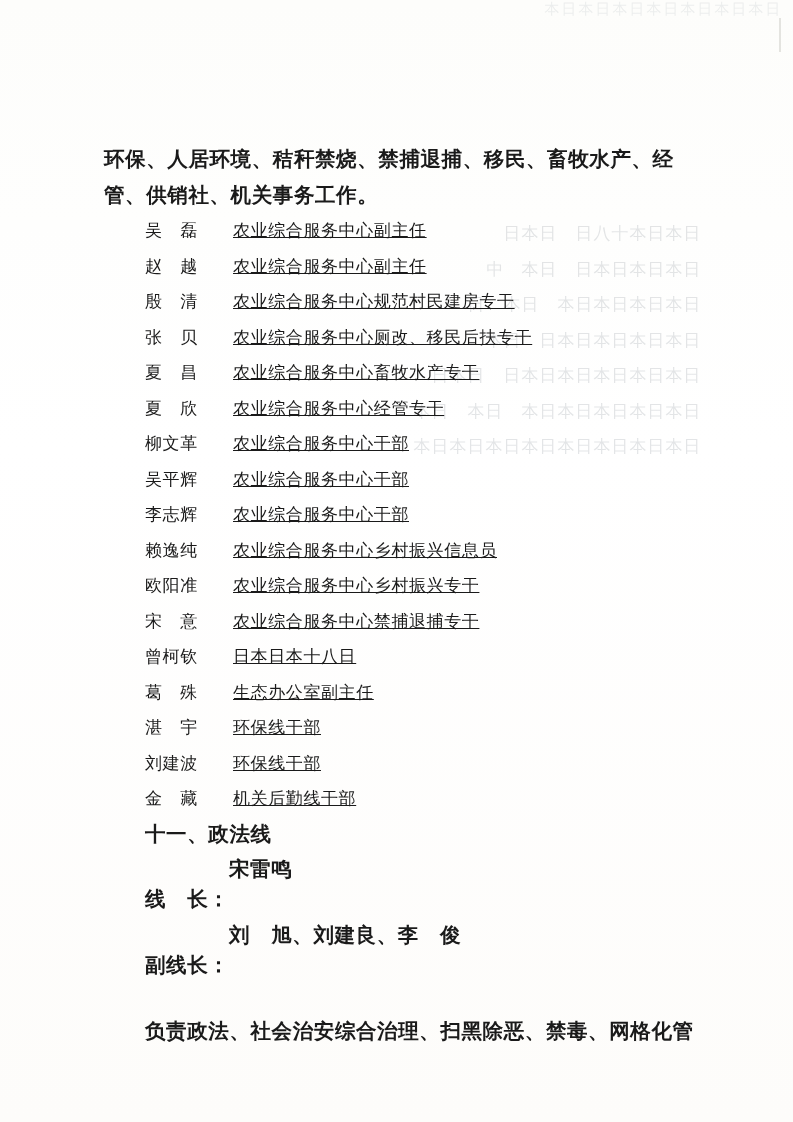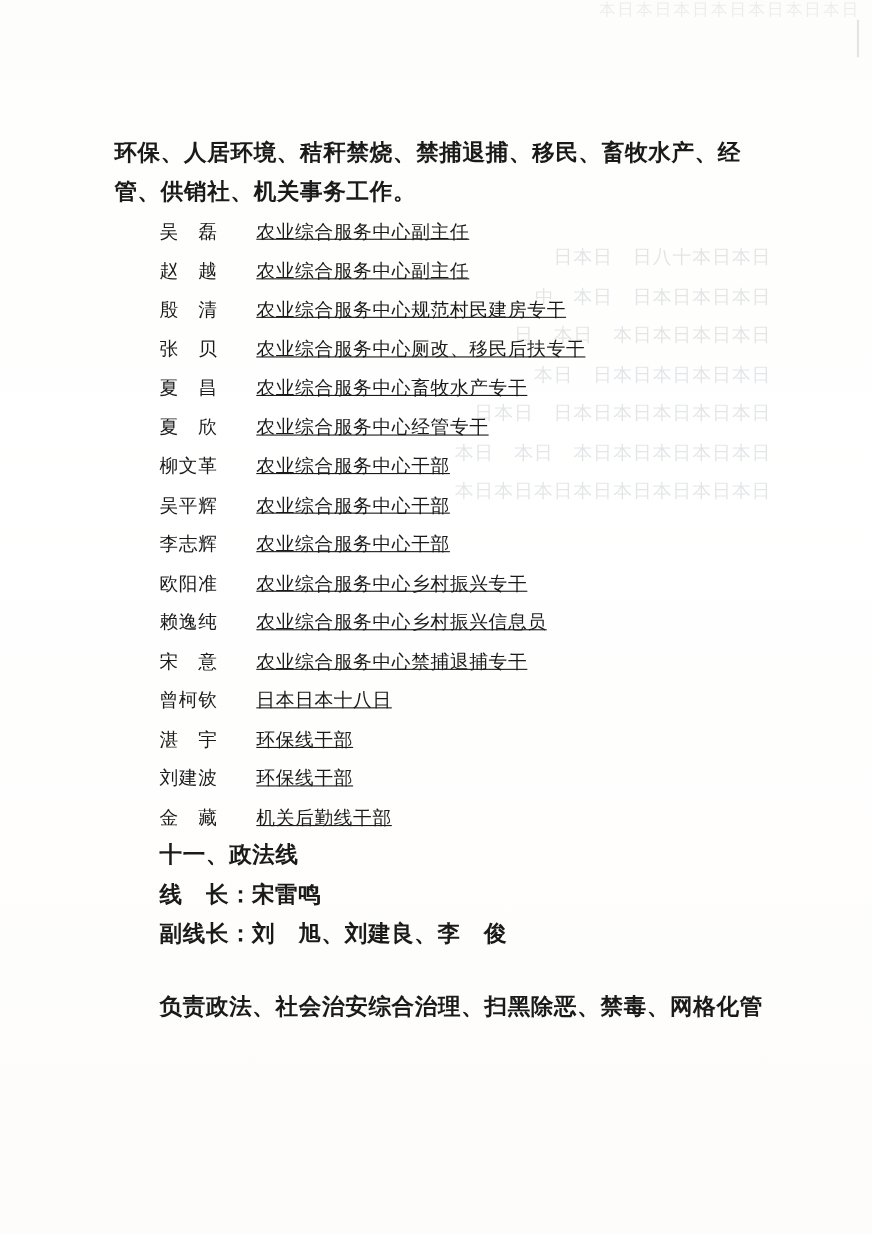--- a/index.html
+++ b/index.html
@@ -45,21 +45,21 @@
     right: 12px;
     width: 2px;
     height: 34px;
     background: #d8d8d4;
     opacity: 0.7;
   }
 
   .content {
     position: absolute;
     left: 104px;
-    top: 122px;
+    top: 142px;
     width: 600px;
   }
 
   
   .ghost-layer {
     position: absolute;
     left: 360px;
     top: 216px;
     width: 340px;
     opacity: 0.13;
@@ -109,20 +109,21 @@
     font-size: 20.5px;
     line-height: 35.5px;
     letter-spacing: 0.6px;
     padding-left: 41px;
     font-weight: bold;
   }
   .role-label {
     width: 84px;
     flex: 0 0 84px;
     white-space: pre;
+    margin-top: 30px;
   }
   .role-value { white-space: pre; }
   .duty {
     font-weight: bold;
     font-size: 20.5px;
     line-height: 35.5px;
     letter-spacing: 0.6px;
     padding-left: 41px;
     white-space: pre;
     margin-top: 31px;
@@ -181,34 +182,38 @@
     </div>
     <div class="member-row">
       <span class="member-name">吴平辉</span>
       <span class="member-title">农业综合服务中心干部</span>
     </div>
     <div class="member-row">
       <span class="member-name">李志辉</span>
       <span class="member-title">农业综合服务中心干部</span>
     </div>
     <div class="member-row">
+      <span class="member-name">赖逸纯</span>
+      <span class="member-title">农业综合服务中心乡村振兴信息员</span>
+    </div>
+    <div class="member-row">
       <span class="member-name">欧阳准</span>
       <span class="member-title">农业综合服务中心乡村振兴专干</span>
     </div>
     <div class="member-row">
-      <span class="member-name">赖逸纯</span>
-      <span class="member-title">农业综合服务中心乡村振兴信息员</span>
-    </div>
-    <div class="member-row">
       <span class="member-name">宋　意</span>
       <span class="member-title">农业综合服务中心禁捕退捕专干</span>
     </div>
     <div class="member-row">
       <span class="member-name">曾柯钦</span>
       <span class="member-title">日本日本十八日</span>
+    </div>
+    <div class="member-row">
+      <span class="member-name">葛　殊</span>
+      <span class="member-title">生态办公室副主任</span>
     </div>
     <div class="member-row">
       <span class="member-name">湛　宇</span>
       <span class="member-title">环保线干部</span>
     </div>
     <div class="member-row">
       <span class="member-name">刘建波</span>
       <span class="member-title">环保线干部</span>
     </div>
     <div class="member-row">

